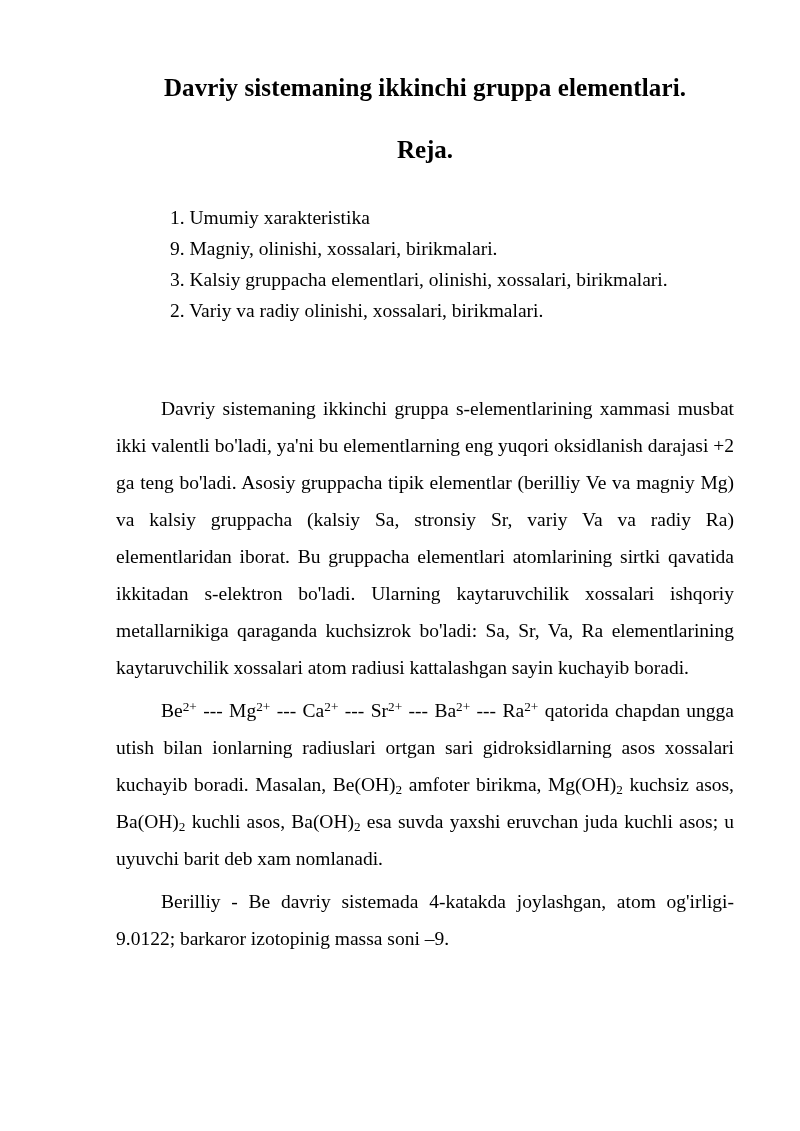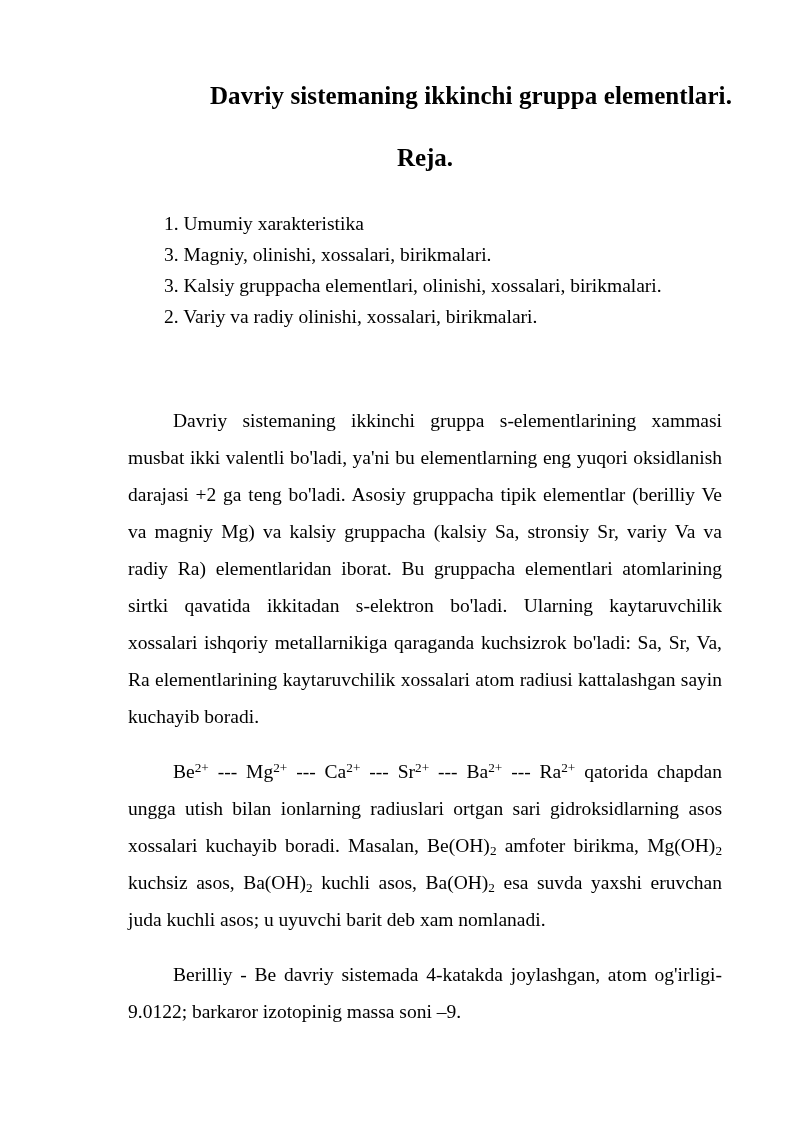--- a/index.html
+++ b/index.html
@@ -22,61 +22,61 @@
 
   .content {
     position: absolute;
     left: 110px;
     top: 0;
     width: 630px;
   }
 
   
   .doc-title {
-    margin: 8px;
+    margin: 0;
     padding-top: 72px;
     font-size: 25px;
     font-weight: bold;
-    text-align: right;
+    text-align: center;
     line-height: 1.28;
     letter-spacing: 0.1px;
   }
 
   .doc-subtitle {
     margin: 16px;
     padding-top: 14px;
     font-size: 25px;
     font-weight: bold;
     text-align: center;
     line-height: 1.28;
   }
 
   
   .plan-list {
-    margin: 12px;
+    margin: 18px;
     padding: 0;
     list-style: none;
     padding-top: 18px;
   }
 
   .plan-item {
     font-size: 19.5px;
     line-height: 31px;
     text-align: left;
     padding-left: 42px;
     white-space: nowrap;
   }
 
   
   .body-block {
     padding-top: 40px;
   }
 
   p.para {
-    margin: 18px;
+    margin: 6px;
     font-size: 19.5px;
     line-height: 37px;
     text-align: justify;
     text-justify: inter-word;
     text-indent: 45px;
     hyphens: none;
   }
 
   p.para.last-line-natural {
     text-align-last: left;
@@ -101,21 +101,21 @@
 
 <div class="page">
   <div class="content">
 
     <h1 class="doc-title">Davriy sistemaning ikkinchi gruppa elementlari.</h1>
 
     <h2 class="doc-subtitle">Reja.</h2>
 
     <ul class="plan-list">
       <li class="plan-item">1. Umumiy xarakteristika</li>
-      <li class="plan-item">3. Magniy, olinishi, xossalari, birikmalari.</li>
+      <li class="plan-item">9. Magniy, olinishi, xossalari, birikmalari.</li>
       <li class="plan-item">3. Kalsiy gruppacha elementlari, olinishi, xossalari, birikmalari.</li>
       <li class="plan-item">2. Variy va radiy olinishi, xossalari, birikmalari.</li>
     </ul>
 
     <div class="body-block">
 
       <p class="para last-line-natural">Davriy sistemaning ikkinchi gruppa s-elementlarining xammasi musbat ikki valentli bo'ladi, ya'ni bu elementlarning eng yuqori oksidlanish darajasi +2 ga teng bo'ladi. Asosiy gruppacha tipik elementlar (berilliy Ve va magniy Mg) va kalsiy gruppacha (kalsiy Sa, stronsiy Sr, variy Va va radiy Ra) elementlaridan iborat. Bu gruppacha elementlari atomlarining sirtki qavatida ikkitadan s-elektron bo'ladi. Ularning kaytaruvchilik xossalari ishqoriy metallarnikiga qaraganda kuchsizrok bo'ladi: Sa, Sr, Va, Ra elementlarining kaytaruvchilik xossalari atom radiusi kattalashgan sayin kuchayib boradi.</p>
 
       <p class="para last-line-natural">
         <span>

